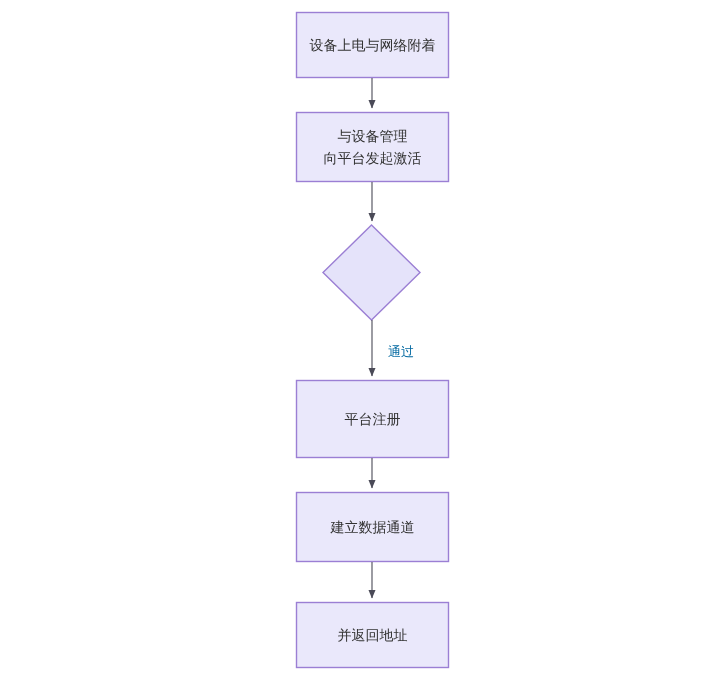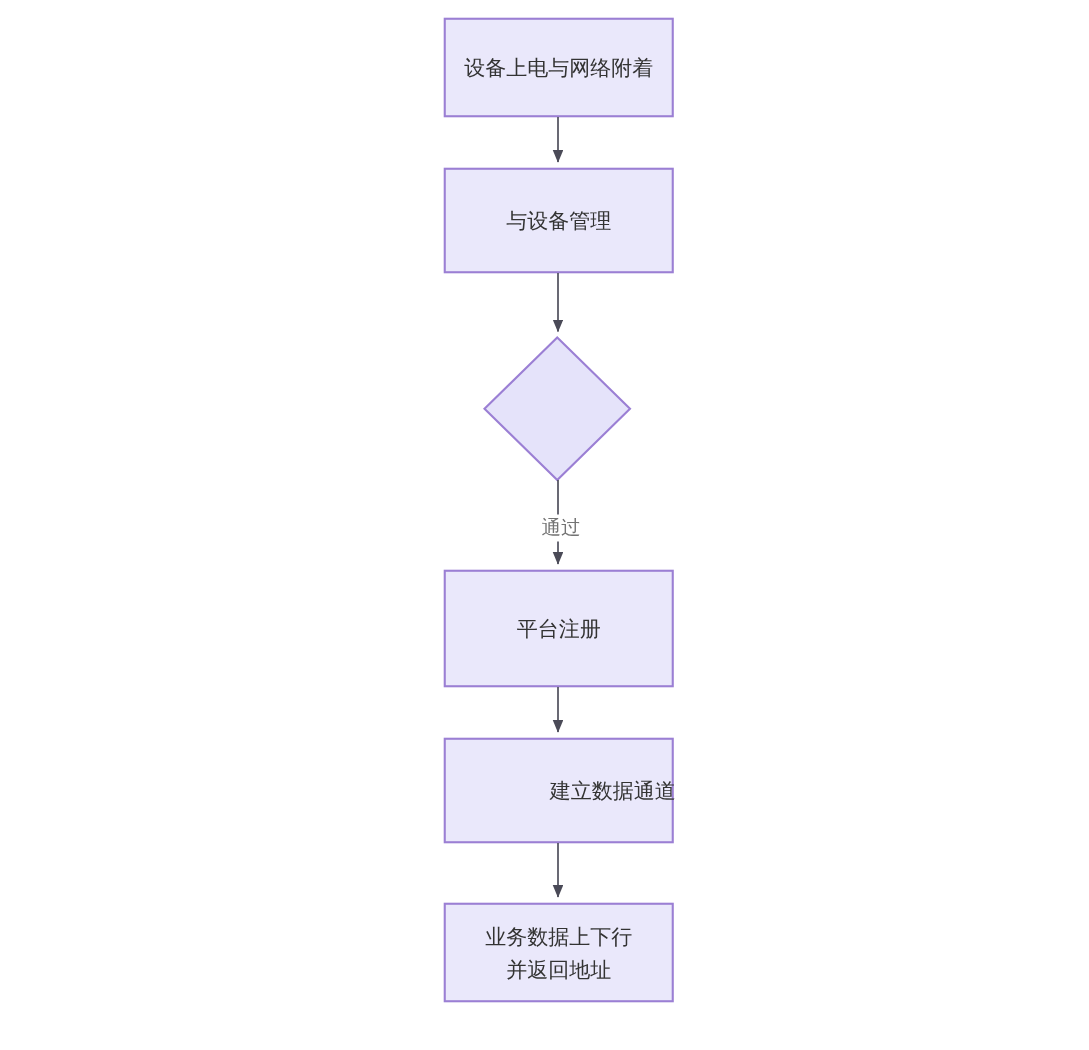--- a/index.html
+++ b/index.html
@@ -41,25 +41,26 @@
     pointer-events: none;
     white-space: nowrap;
   }
   .node-label .ln {
     display: block;
   }
   .edge-label {
     position: absolute;
     font-size: 13px;
     line-height: 18px;
-    color: #737373;
+    color: #0369a1;
     background: #ffffff;
     padding: 0 2px;
     text-align: center;
     white-space: nowrap;
+    margin-left: 27px;
   }
 </style>
 </head>
 <body>
 
 <div id="flow-canvas">
 
   <svg class="flow-svg" viewBox="0 0 726 700">
     <defs>
       <marker id="arrowhead" markerWidth="9" markerHeight="9" refX="7.2" refY="3.2" orient="auto" markerUnits="strokeWidth">
@@ -89,31 +90,31 @@
 
     <line x1="372" y1="562" x2="372" y2="598" stroke="#4a4a57" stroke-width="1.1" marker-end="url(#arrowhead)"></line>
   </svg>
 
   <div class="node-label" style="left:296px; top:12px; width:153px; height:66px;">
     <span class="ln">设备上电与网络附着</span>
   </div>
 
   <div class="node-label" style="left:296px; top:112px; width:153px; height:70px;">
     <span class="ln">与设备管理</span>
+    <span class="ln">向平台发起激活</span>
   </div>
 
 
   <div class="node-label" style="left:296px; top:380px; width:153px; height:78px;">
     <span class="ln">平台注册</span>
   </div>
 
-  <div class="node-label" style="left:312px; top:492px; width:153px; height:70px;padding-left:20px;">
+  <div class="node-label" style="left:296px; top:492px; width:153px; height:70px;">
     <span class="ln">建立数据通道</span>
   </div>
 
   <div class="node-label" style="left:296px; top:602px; width:153px; height:66px;">
-    <span class="ln">业务数据上下行</span>
     <span class="ln">并返回地址</span>
   </div>
 
   <div class="edge-label" style="left:355px; top:343px; width:34px;">通过</div>
 
 </div>
 
 </body></html>

